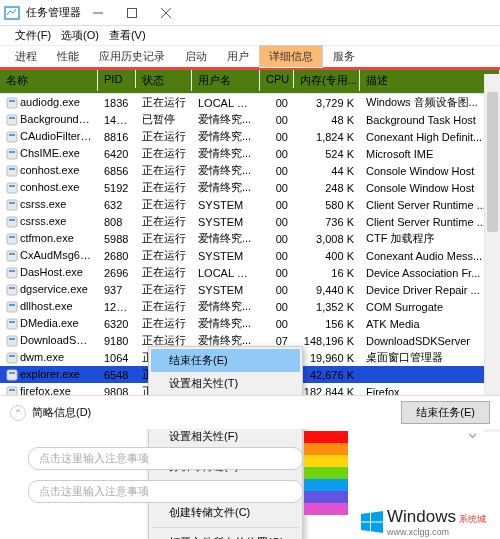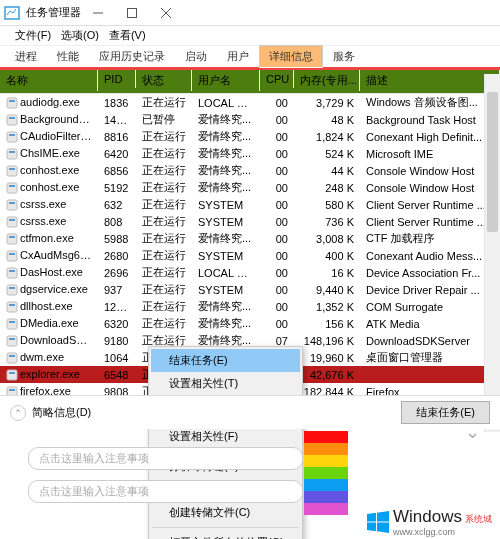--- a/index.html
+++ b/index.html
@@ -12,33 +12,33 @@
 .menubar{height:20px;display:flex;align-items:center;padding:0 15px;gap:10px;border-bottom:1px solid #f0f0f0}
 .tabs{height:24px;display:flex;align-items:flex-end;padding:0 5px;border-bottom:3px solid #ef4444}
 .tab{padding:3px 9px;color:#333;border:1px solid transparent;position:relative;top:1px}
 .tab.active{border:1px solid #ccc;border-bottom:1px solid #fff;background:#fdba74}
 .table-wrap{position:relative;height:360px;overflow:hidden}
 .thead{display:flex;background:#4d7c0f;border-bottom:1px solid #e8e8e8;height:24px;align-items:flex-start}
 .th{padding:3px 6px;border-right:1px solid #f0f0f0;white-space:nowrap;overflow:hidden}
 .c0{width:98px}.c1{width:38px;text-align:left}.c2{width:56px}.c3{width:68px}.c4{width:34px;text-align:right}.c5{width:66px;text-align:right}.c6{flex:1;min-width:0}
 .tbody{overflow-y:auto;height:332px}
 .row{display:flex;height:17px;align-items:center}
-.row.sel{background:#b91c1c}
+.row.sel{background:#1d4ed8}
 .td{padding:0 6px;white-space:nowrap;overflow:hidden;text-overflow:ellipsis}
 .ico{width:12px;height:12px;margin-right:2px;display:inline-block;vertical-align:middle}
 .footer{position:absolute;left:0;right:0;bottom:110px;height:34px;border-top:1px solid #ddd;display:flex;align-items:center;padding:0 10px;justify-content:space-between;background:#fff}
 .chev{width:16px;height:16px;border:1px solid #ccc;border-radius:8px;display:flex;align-items:center;justify-content:center;margin-right:6px;font-size:9px;color:#888}
 .btn{padding:3px 14px;border:1px solid #adadad;background:#e1e1e1}
 .ctxmenu{position:absolute;left:148px;top:346px;width:155px;background:#f0f0f0;border:1px solid #ccc;box-shadow:2px 2px 6px rgba(0,0,0,.25);padding:2px}
 .ctxitem{padding:4px 18px;white-space:nowrap}
 .ctxitem.first{background:#91c9f7}
 .ctxsep{height:1px;background:#d7d7d7;margin:3px 1px}
 .inputs{position:absolute;left:28px;bottom:26px;width:275px}
 .fake-input{border:1px solid #ccc;border-radius:10px;padding:3px 10px;color:#aaa;margin-bottom:10px;background:#fff}
-.watermark{position:absolute;right:8px;bottom:2px;display:flex;align-items:center;gap:4px}
+.watermark{position:absolute;right:14px;bottom:2px;display:flex;align-items:center;gap:4px}
 .watermark .wicon{width:22px;height:22px}
 .watermark .brand{font-size:17px;color:#222}
 .watermark .line1{color:#e33;font-size:9px}
 .collapse-caret{position:absolute;right:20px;bottom:96px;color:#aaa;font-size:18px}
 .scrollbar-dummy{position:absolute;right:0;top:74px;width:16px;height:358px;background:#f0f0f0;border-left:1px solid #e8e8e8}
 .scrollbar-dummy .thumb{position:absolute;left:2px;right:2px;top:18px;height:140px;background:#cdcdcd;border-radius:2px}
 .colorbar{position:absolute;left:304px;bottom:24px;width:44px;height:84px;display:flex;flex-direction:column}
 .colorbar div{flex:1}
 </style>
 </head>

